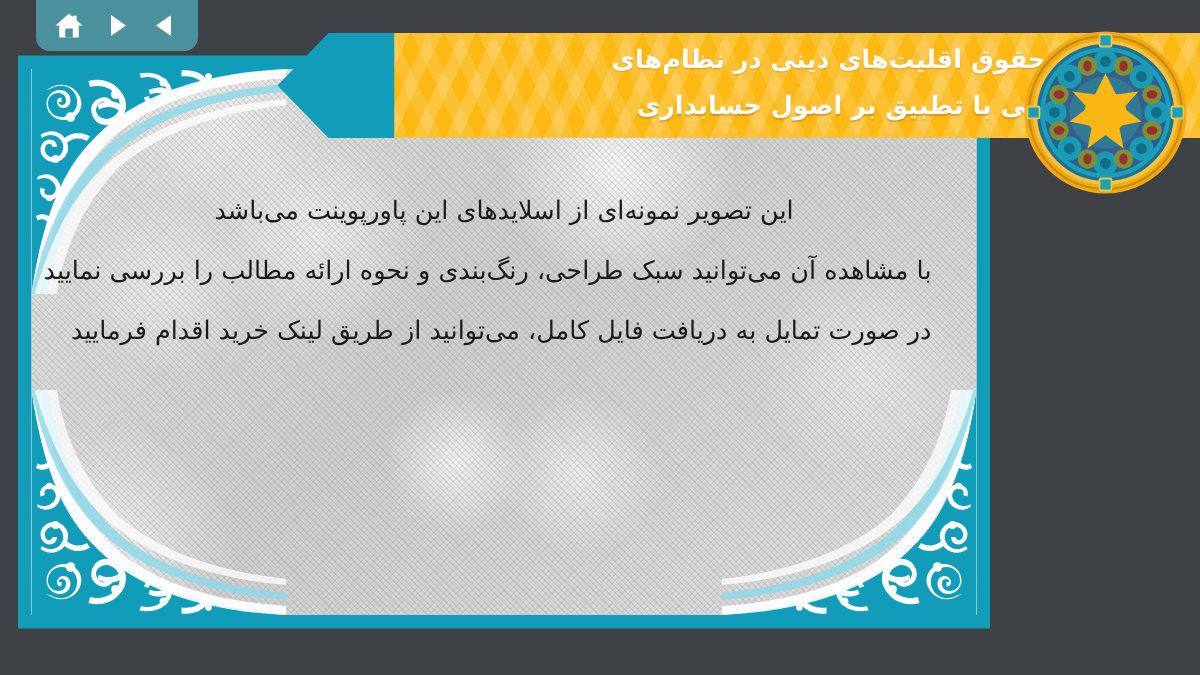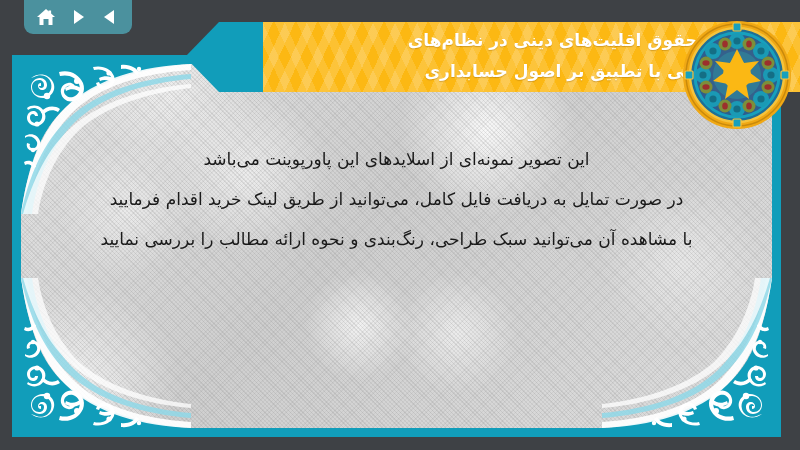--- a/index.html
+++ b/index.html
@@ -8,21 +8,21 @@
     background:#3d4044;
     font-family:"DejaVu Sans","Liberation Sans",sans-serif;
   }
   #stage{position:relative;width:800px;height:450px;overflow:hidden;background:#3d4044;}
 
   
   .frame-bg{position:absolute;inset:0;background:#3e4145;}
 
   
   .slide{
-    position:absolute;left:12px;top:55px;width:769px;height:382px;
+    position:absolute;left:12px;top:37px;width:648px;height:382px;
     background:#119dba;overflow:hidden;
   }
   .slide-inner{
     position:absolute;left:9px;top:9px;right:9px;bottom:9px;
     background:#d9d9d9;
     background-image:
       radial-gradient(circle at 62% 18%, rgba(255,255,255,.85) 0%, rgba(255,255,255,0) 16%),
       radial-gradient(circle at 30% 30%, rgba(255,255,255,.55) 0%, rgba(255,255,255,0) 14%),
       radial-gradient(circle at 45% 72%, rgba(255,255,255,.70) 0%, rgba(255,255,255,0) 11%),
       radial-gradient(circle at 58% 74%, rgba(255,255,255,.55) 0%, rgba(255,255,255,0) 12%),
@@ -182,22 +182,22 @@
             <circle cx="12" cy="86" r="2.2"></circle>
             <path d="M44,24 c6,-4 14,-3 18,2 l-2,3 c-4,-4 -10,-5 -15,-2 Z"></path>
             <path d="M78,14 c6,-3 13,-2 16,2 l-2,3 c-4,-3 -9,-4 -13,-2 Z"></path>
             <path d="M20,48 c5,-6 13,-7 19,-3 l-2,3 c-5,-3 -11,-2 -15,3 Z"></path>
           </g>
         </svg>
       </div>
 
       <div class="body-text">
         <div class="ln">این تصویر نمونه‌ای از اسلایدهای این پاورپوینت می‌باشد</div>
+        <div class="ln">با مشاهده آن می‌توانید سبک طراحی، رنگ‌بندی و نحوه ارائه مطالب را بررسی نمایید</div>
         <div class="ln">در صورت تمایل به دریافت فایل کامل، می‌توانید از طریق لینک خرید اقدام فرمایید</div>
-        <div class="ln">با مشاهده آن می‌توانید سبک طراحی، رنگ‌بندی و نحوه ارائه مطالب را بررسی نمایید</div>
       </div>
     </div>
   </div>
 
   <div class="title-wrap">
     <svg class="arrow-connector" viewBox="0 0 80 70" xmlns="http://www.w3.org/2000/svg">
       <path d="M80,0 L34,0 L0,35 L34,70 L80,70 Z" fill="#119dba"></path>
     </svg>
 
     <div class="title-band">

